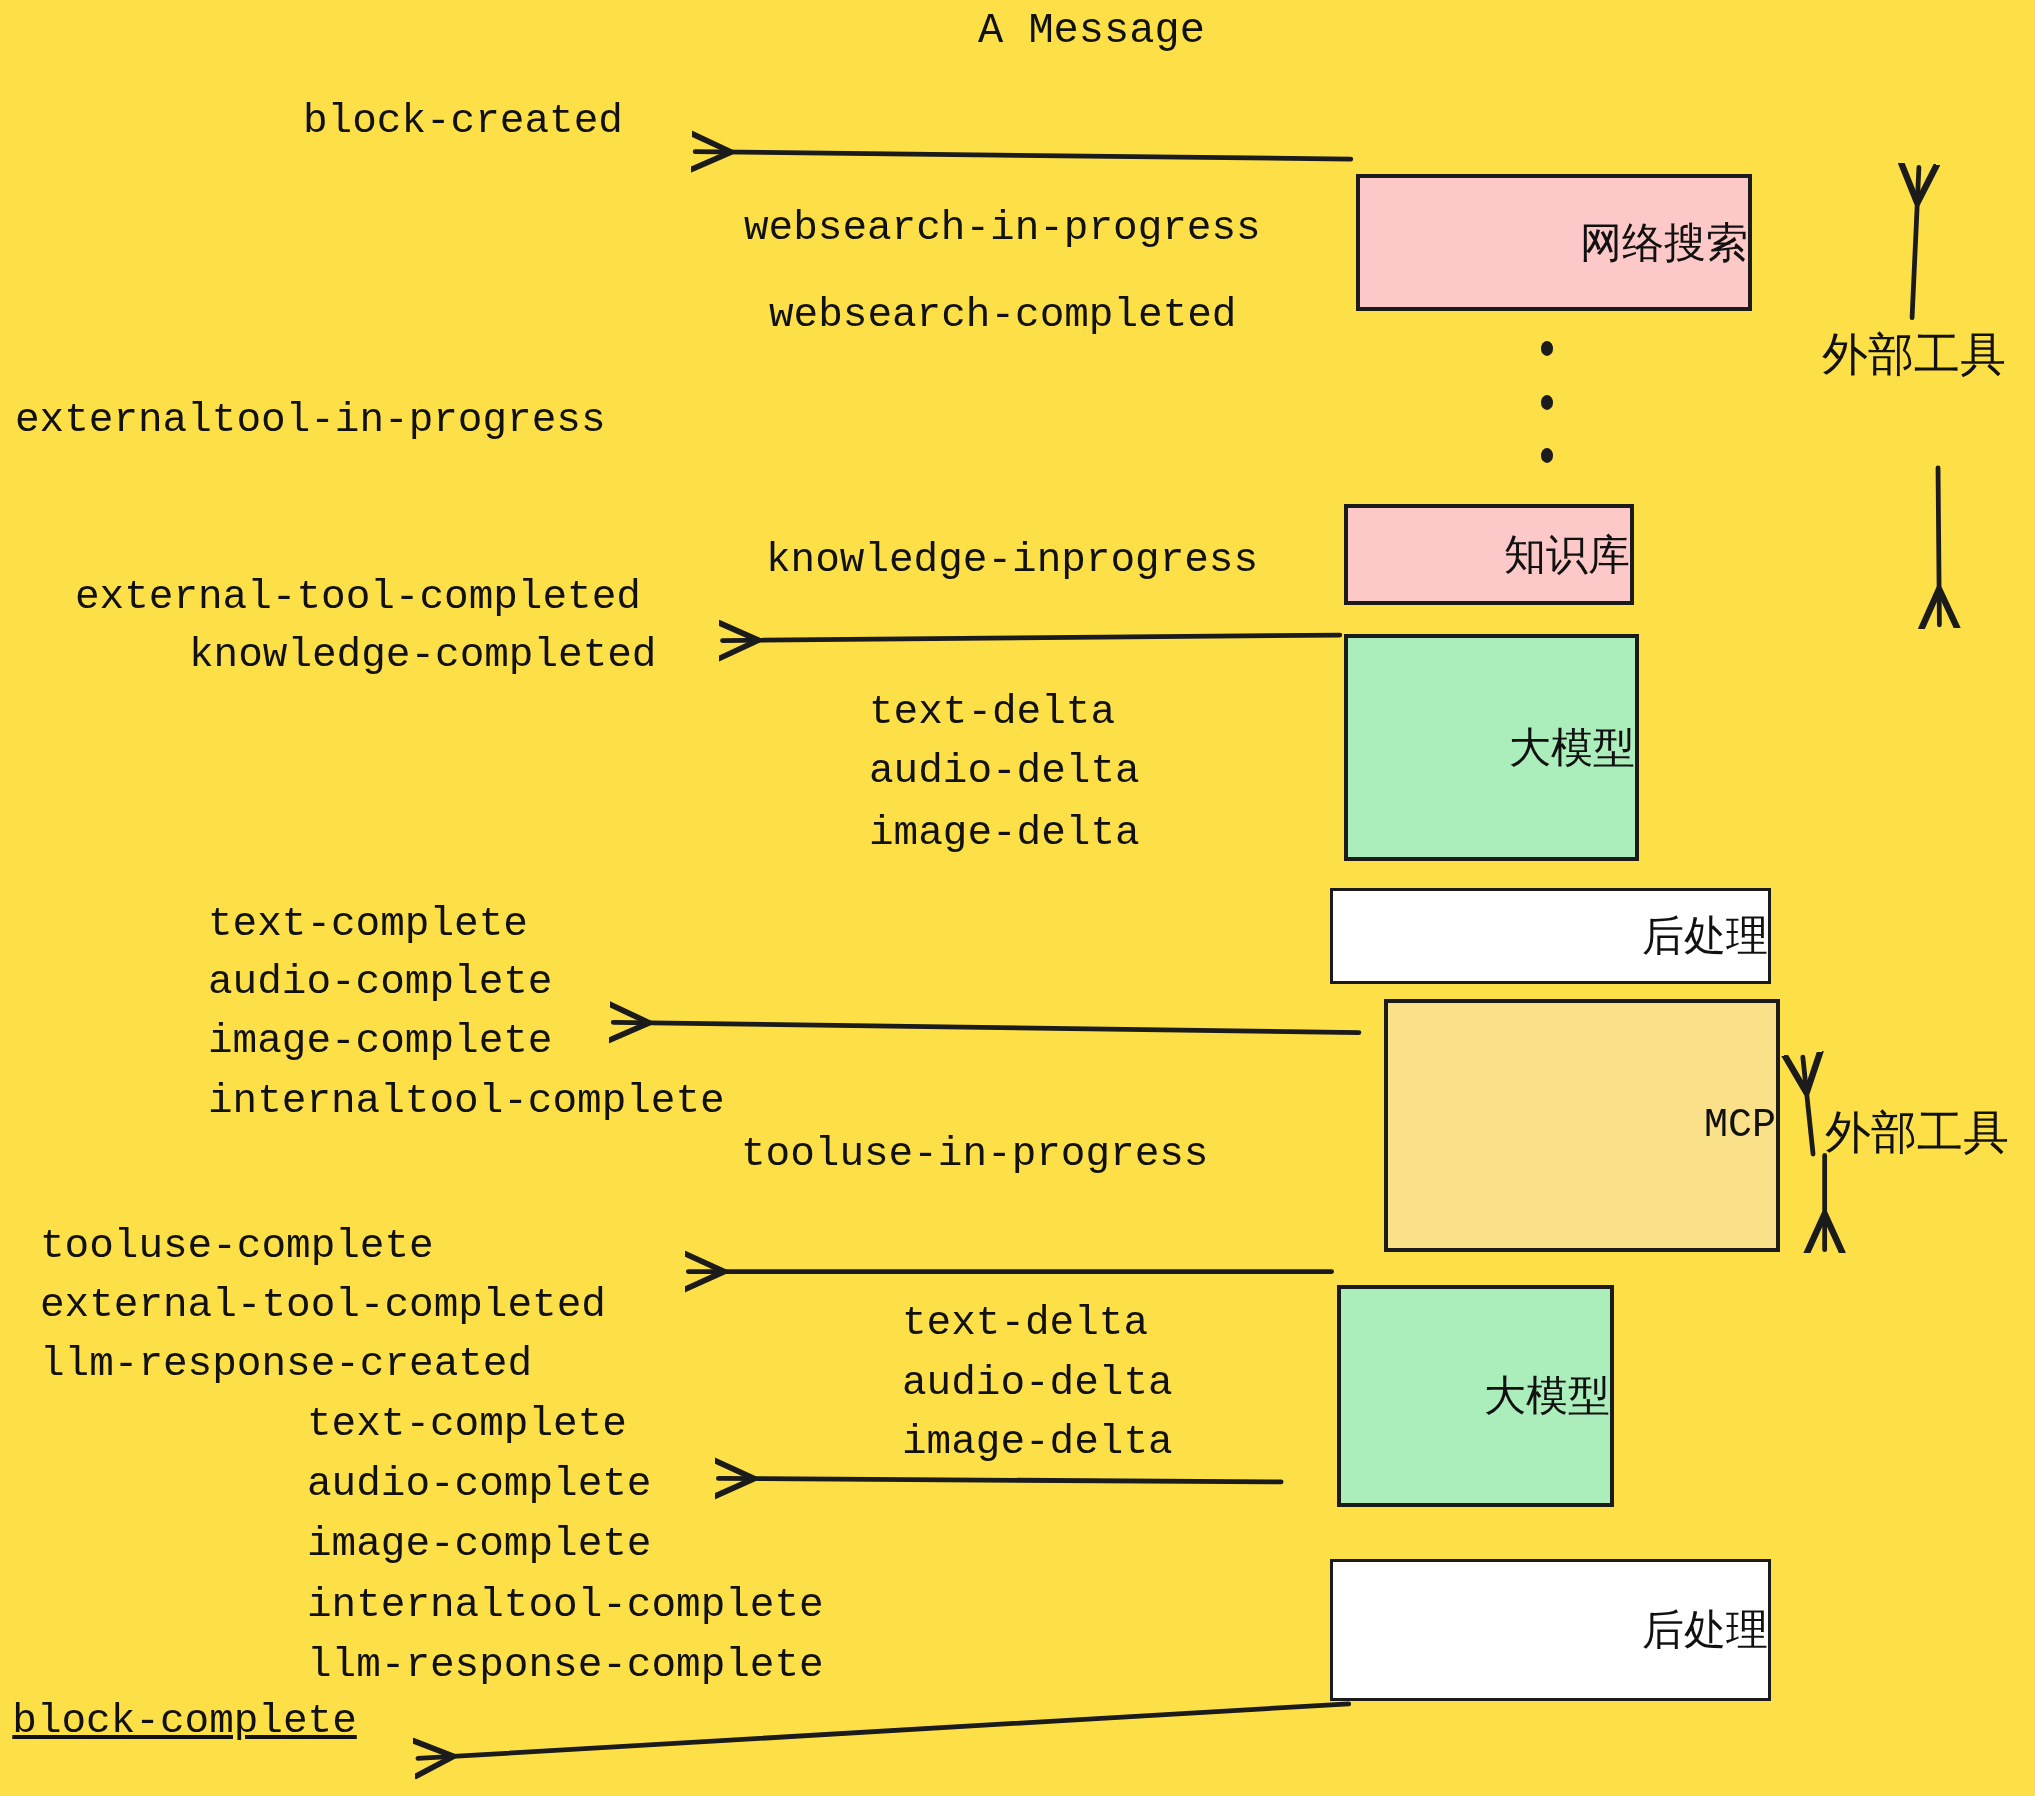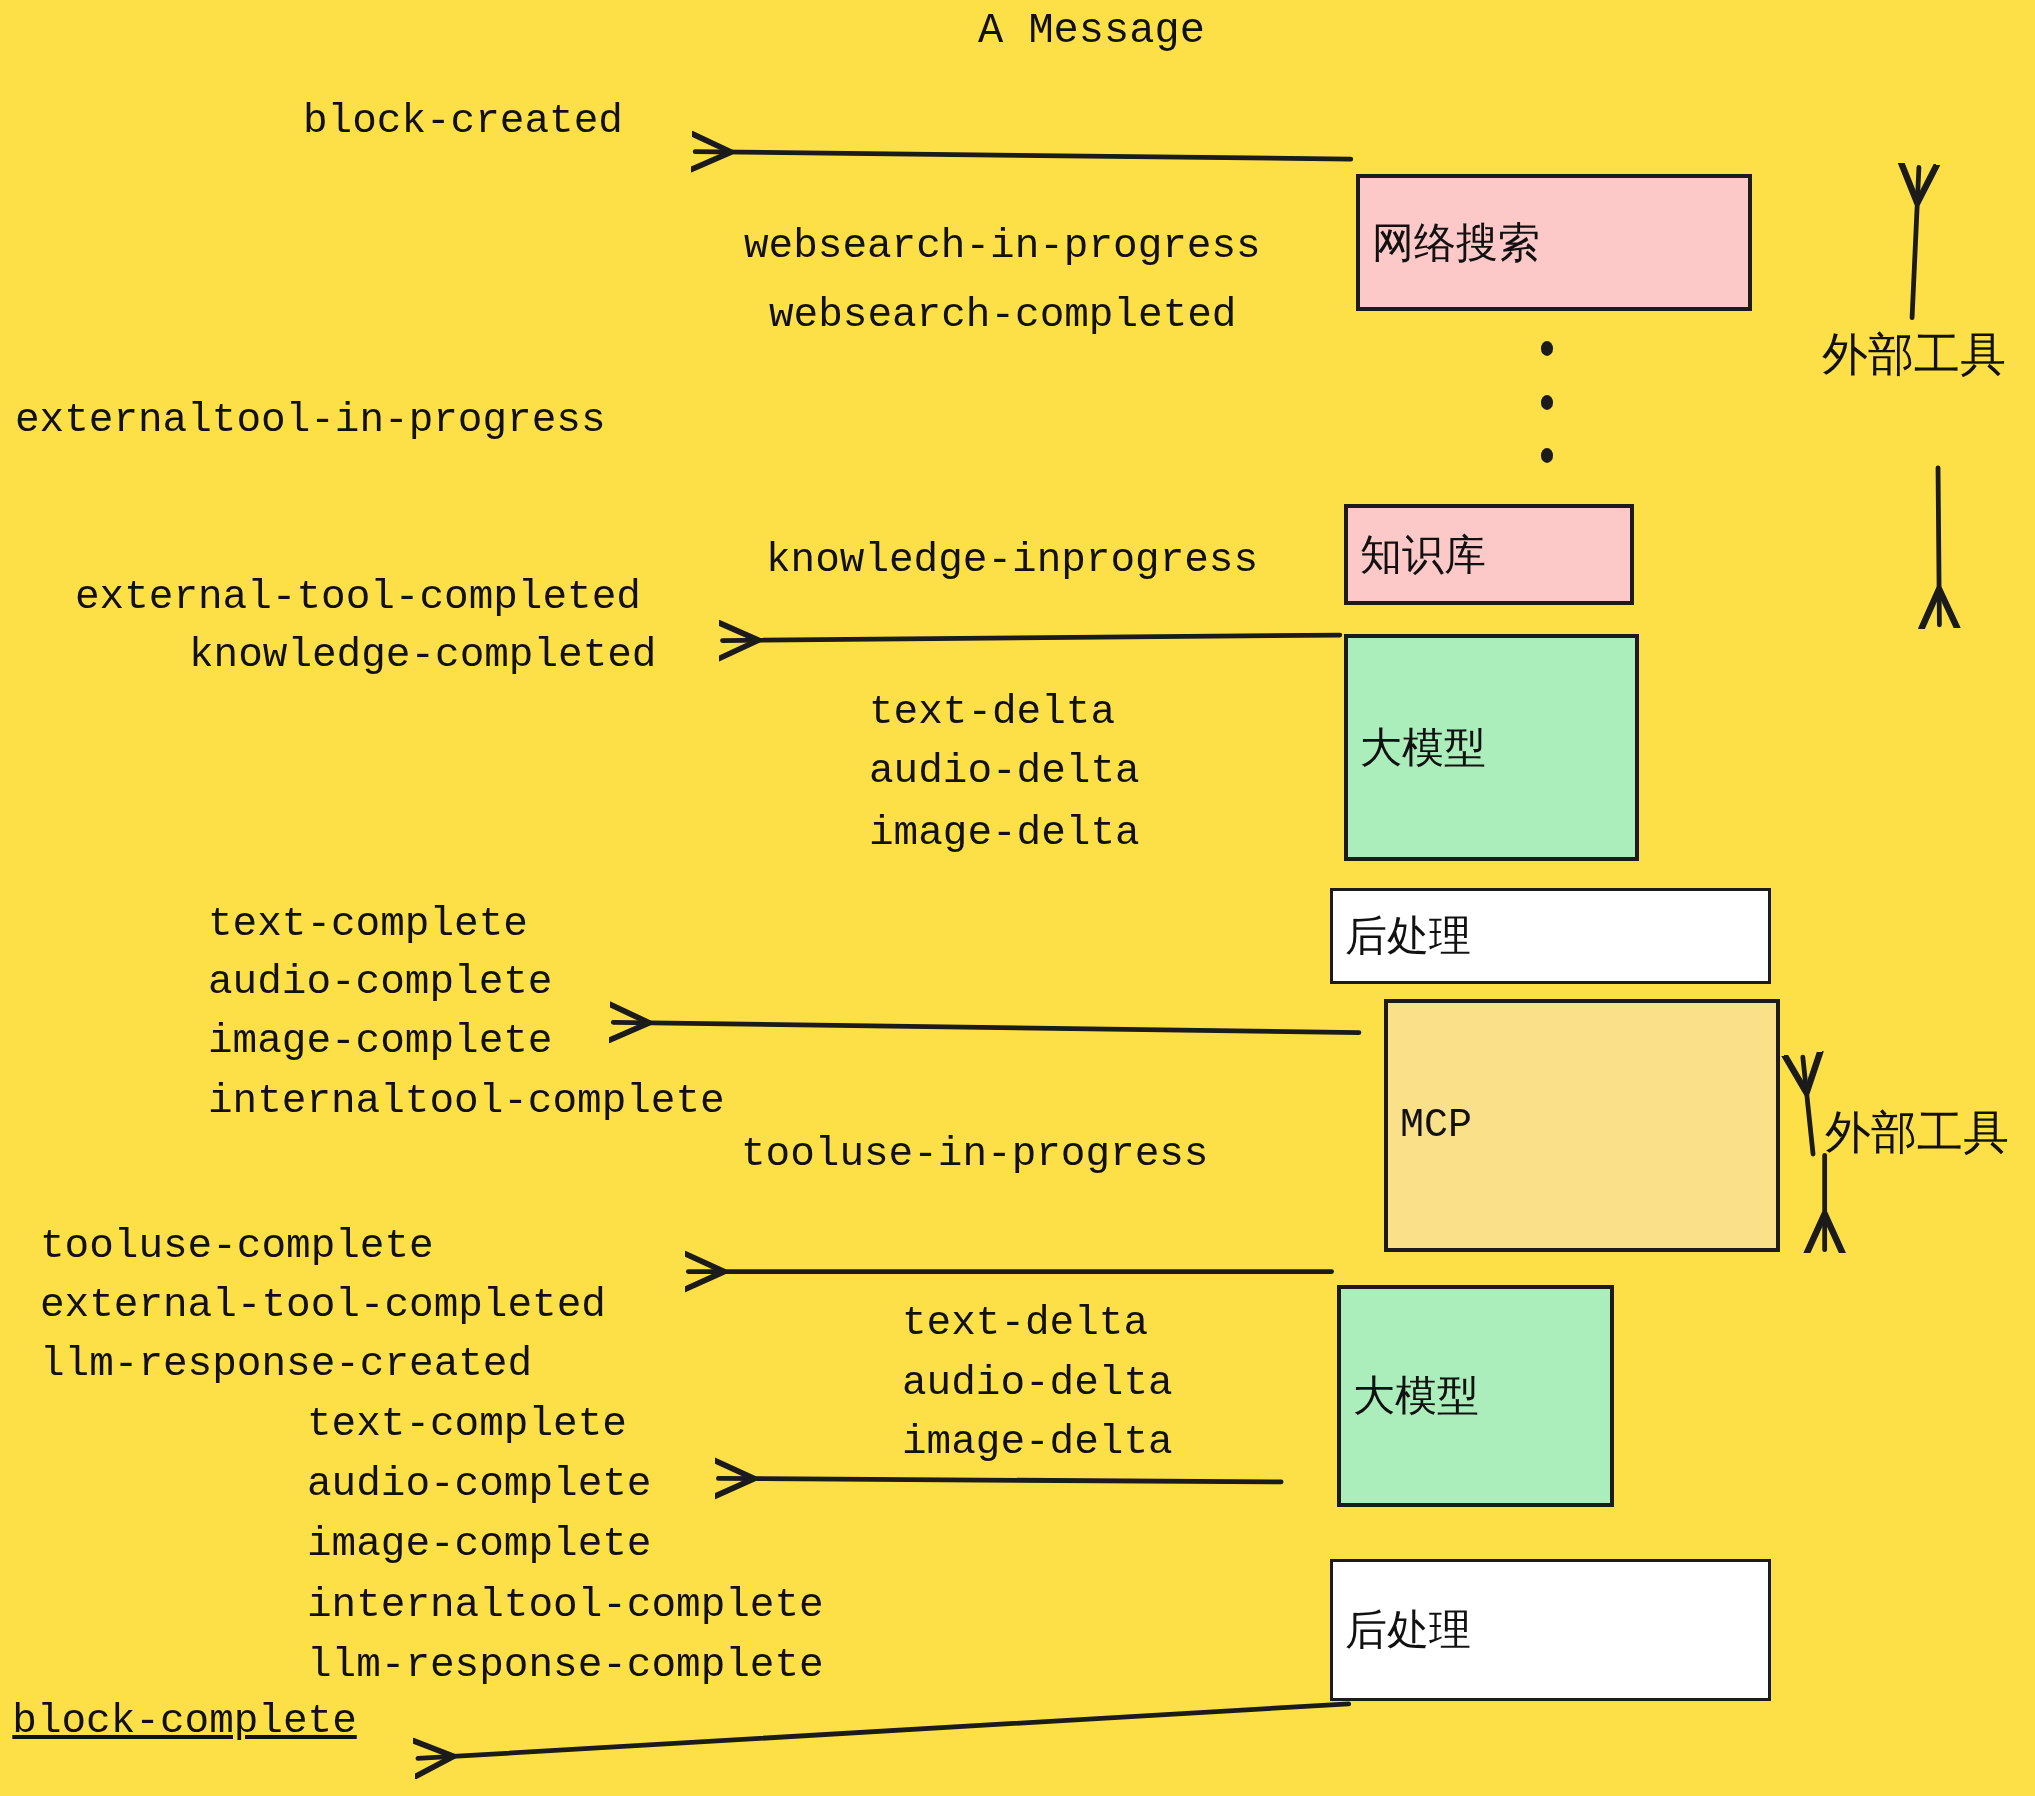--- a/index.html
+++ b/index.html
@@ -31,21 +31,21 @@
     font-family: "Liberation Mono", "DejaVu Sans Mono", monospace;
     font-size: 42px;
     line-height: 1;
   }
   .box {
     position: absolute;
     box-sizing: border-box;
     border: 4.1px solid #1b1b1b;
     display: flex;
     align-items: center;
-    justify-content: flex-start;
+    justify-content: flex-end;
     font-family: "Liberation Sans", "DejaVu Sans", sans-serif;
     color: #111111;
     font-size: 42px;
     line-height: 1;
     padding-left: 12px;
   }
   .box.mono {
     font-family: "Liberation Mono", "DejaVu Sans Mono", monospace;
     font-size: 40px;
   }
@@ -83,21 +83,21 @@
 </head>
 <body>
 
 <div id="canvas">
 
   <div class="title" style="left:978px; top:9.6px;">A Message</div>
 
   <div class="evt" style="left:303px; top:101px;">block-created</div>
 
 
-  <div class="evt" style="left:744px; top:208px;margin-top:18px;">websearch-in-progress</div>
+  <div class="evt" style="left:744px; top:208px;">websearch-in-progress</div>
 
   <div class="evt" style="left:751px; top:295px;margin-left:18px;">websearch-completed</div>
 
   <div class="evt" style="left:15px; top:400px;">externaltool-in-progress</div>
 
   <div class="evt" style="left:766px; top:540px;">knowledge-inprogress</div>
 
   <div class="evt" style="left:75px; top:577px;">external-tool-completed</div>
 
   <div class="evt" style="left:189px; top:635px;">knowledge-completed</div>

